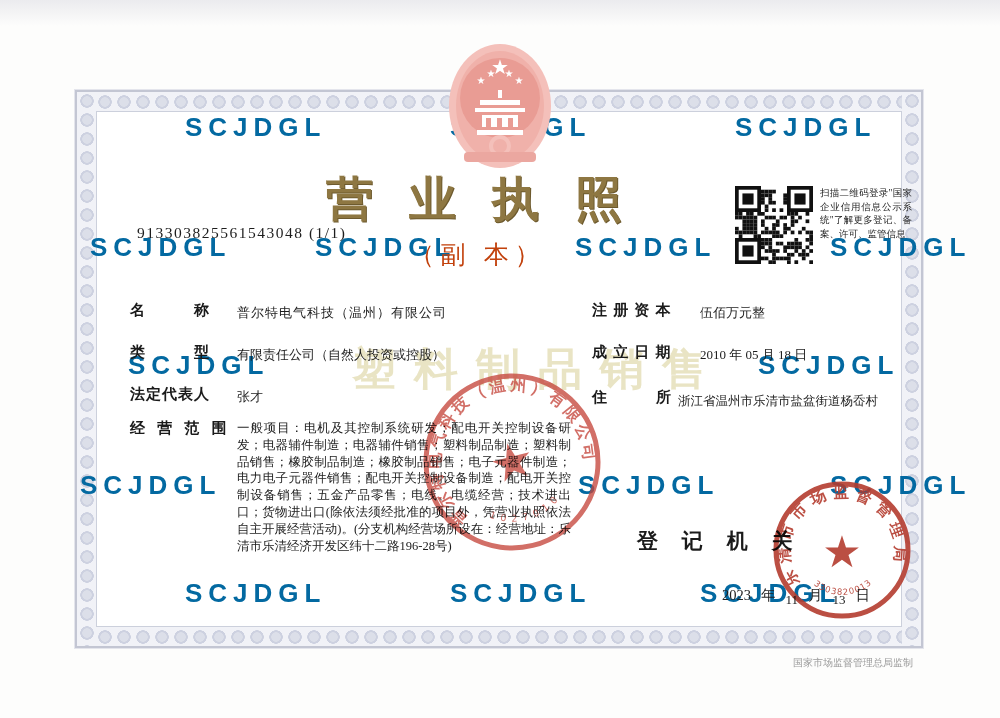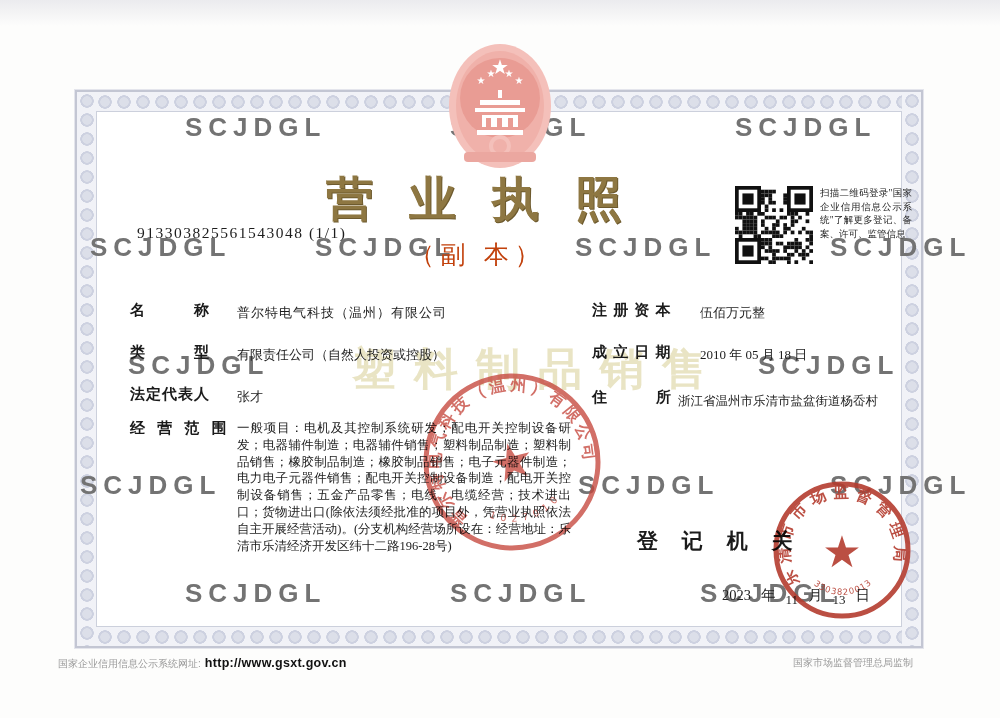--- a/index.html
+++ b/index.html
@@ -8,21 +8,21 @@
   .scan-top{position:absolute;left:0;top:0;width:1000px;height:26px;background:linear-gradient(#ebebee,rgba(255,255,255,0));}
 
   
   .frame{position:absolute;left:75px;top:90px;width:848px;height:558px;border:2px solid #c3c6d3;outline:1px solid #e4e5ec;background:#fdfdfe;box-sizing:border-box;}
   .band{position:absolute;background-color:#f1f2f7;}
   .band.h{left:0;right:0;height:19px;background-image:radial-gradient(circle at 9px 10px,#dcdfe9 0 4.5px,#cdd1e0 5px 6.5px,rgba(0,0,0,0) 7px);background-size:19px 19px;}
   .band.v{top:0;bottom:0;width:19px;background-image:radial-gradient(circle at 10px 9px,#dcdfe9 0 4.5px,#cdd1e0 5px 6.5px,rgba(0,0,0,0) 7px);background-size:19px 19px;}
   .band.t{top:0;} .band.b{bottom:0;} .band.l{left:0;} .band.r{right:0;}
   .inner-line{position:absolute;inset:19px;border:1px solid #ccd0dc;background:#ffffff;}
 
-  .wm{position:absolute;color:#737373;font-weight:bold;font-size:26px;letter-spacing:6px;z-index:1;user-select:none;}
+  .wm{position:absolute;color:#0369a1;font-weight:bold;font-size:26px;letter-spacing:6px;z-index:1;user-select:none;}
   .wm-center{position:absolute;left:352px;top:340px;font-size:44px;letter-spacing:18px;color:#e9e4c4;font-weight:bold;z-index:1;white-space:nowrap;}
 
   .content{position:absolute;inset:0;z-index:2;}
 
   
   .emblem{position:absolute;left:444px;top:40px;z-index:2;}
 
   .credit-label{position:absolute;left:138px;top:193px;font-size:14px;font-weight:bold;letter-spacing:7px;color:#2b2b2b;}
   .credit-code{position:absolute;left:137px;top:224px;font-size:15.5px;letter-spacing:1.5px;color:#1d1d1d;font-family:"Liberation Serif","DejaVu Serif",serif;}
 
@@ -320,17 +320,14 @@
       <text font-size="15.5" fill="#b43b2e" font-weight="bold" font-family="'Liberation Serif',serif">
         <textPath href="#rArcTop" startOffset="2" textLength="212">乐清市市场监督管理局</textPath>
       </text>
       <text x="75" y="92" text-anchor="middle" font-size="44" fill="#b43b2e" font-family="'DejaVu Sans',sans-serif">★</text>
       <text font-size="8.5" fill="#b43b2e" font-family="'DejaVu Sans',sans-serif">
         <textPath href="#rArcBot" startOffset="4" textLength="82">3303820013727</textPath>
       </text>
     </svg>
   </div>
 
-  <div class="footer fl">
-    <span>国家企业信用信息公示系统网址:</span><span class="url">http://www.gsxt.gov.cn</span>
-  </div>
   <div class="footer fr">国家市场监督管理总局监制</div>
 </div>
 
 </body></html>

